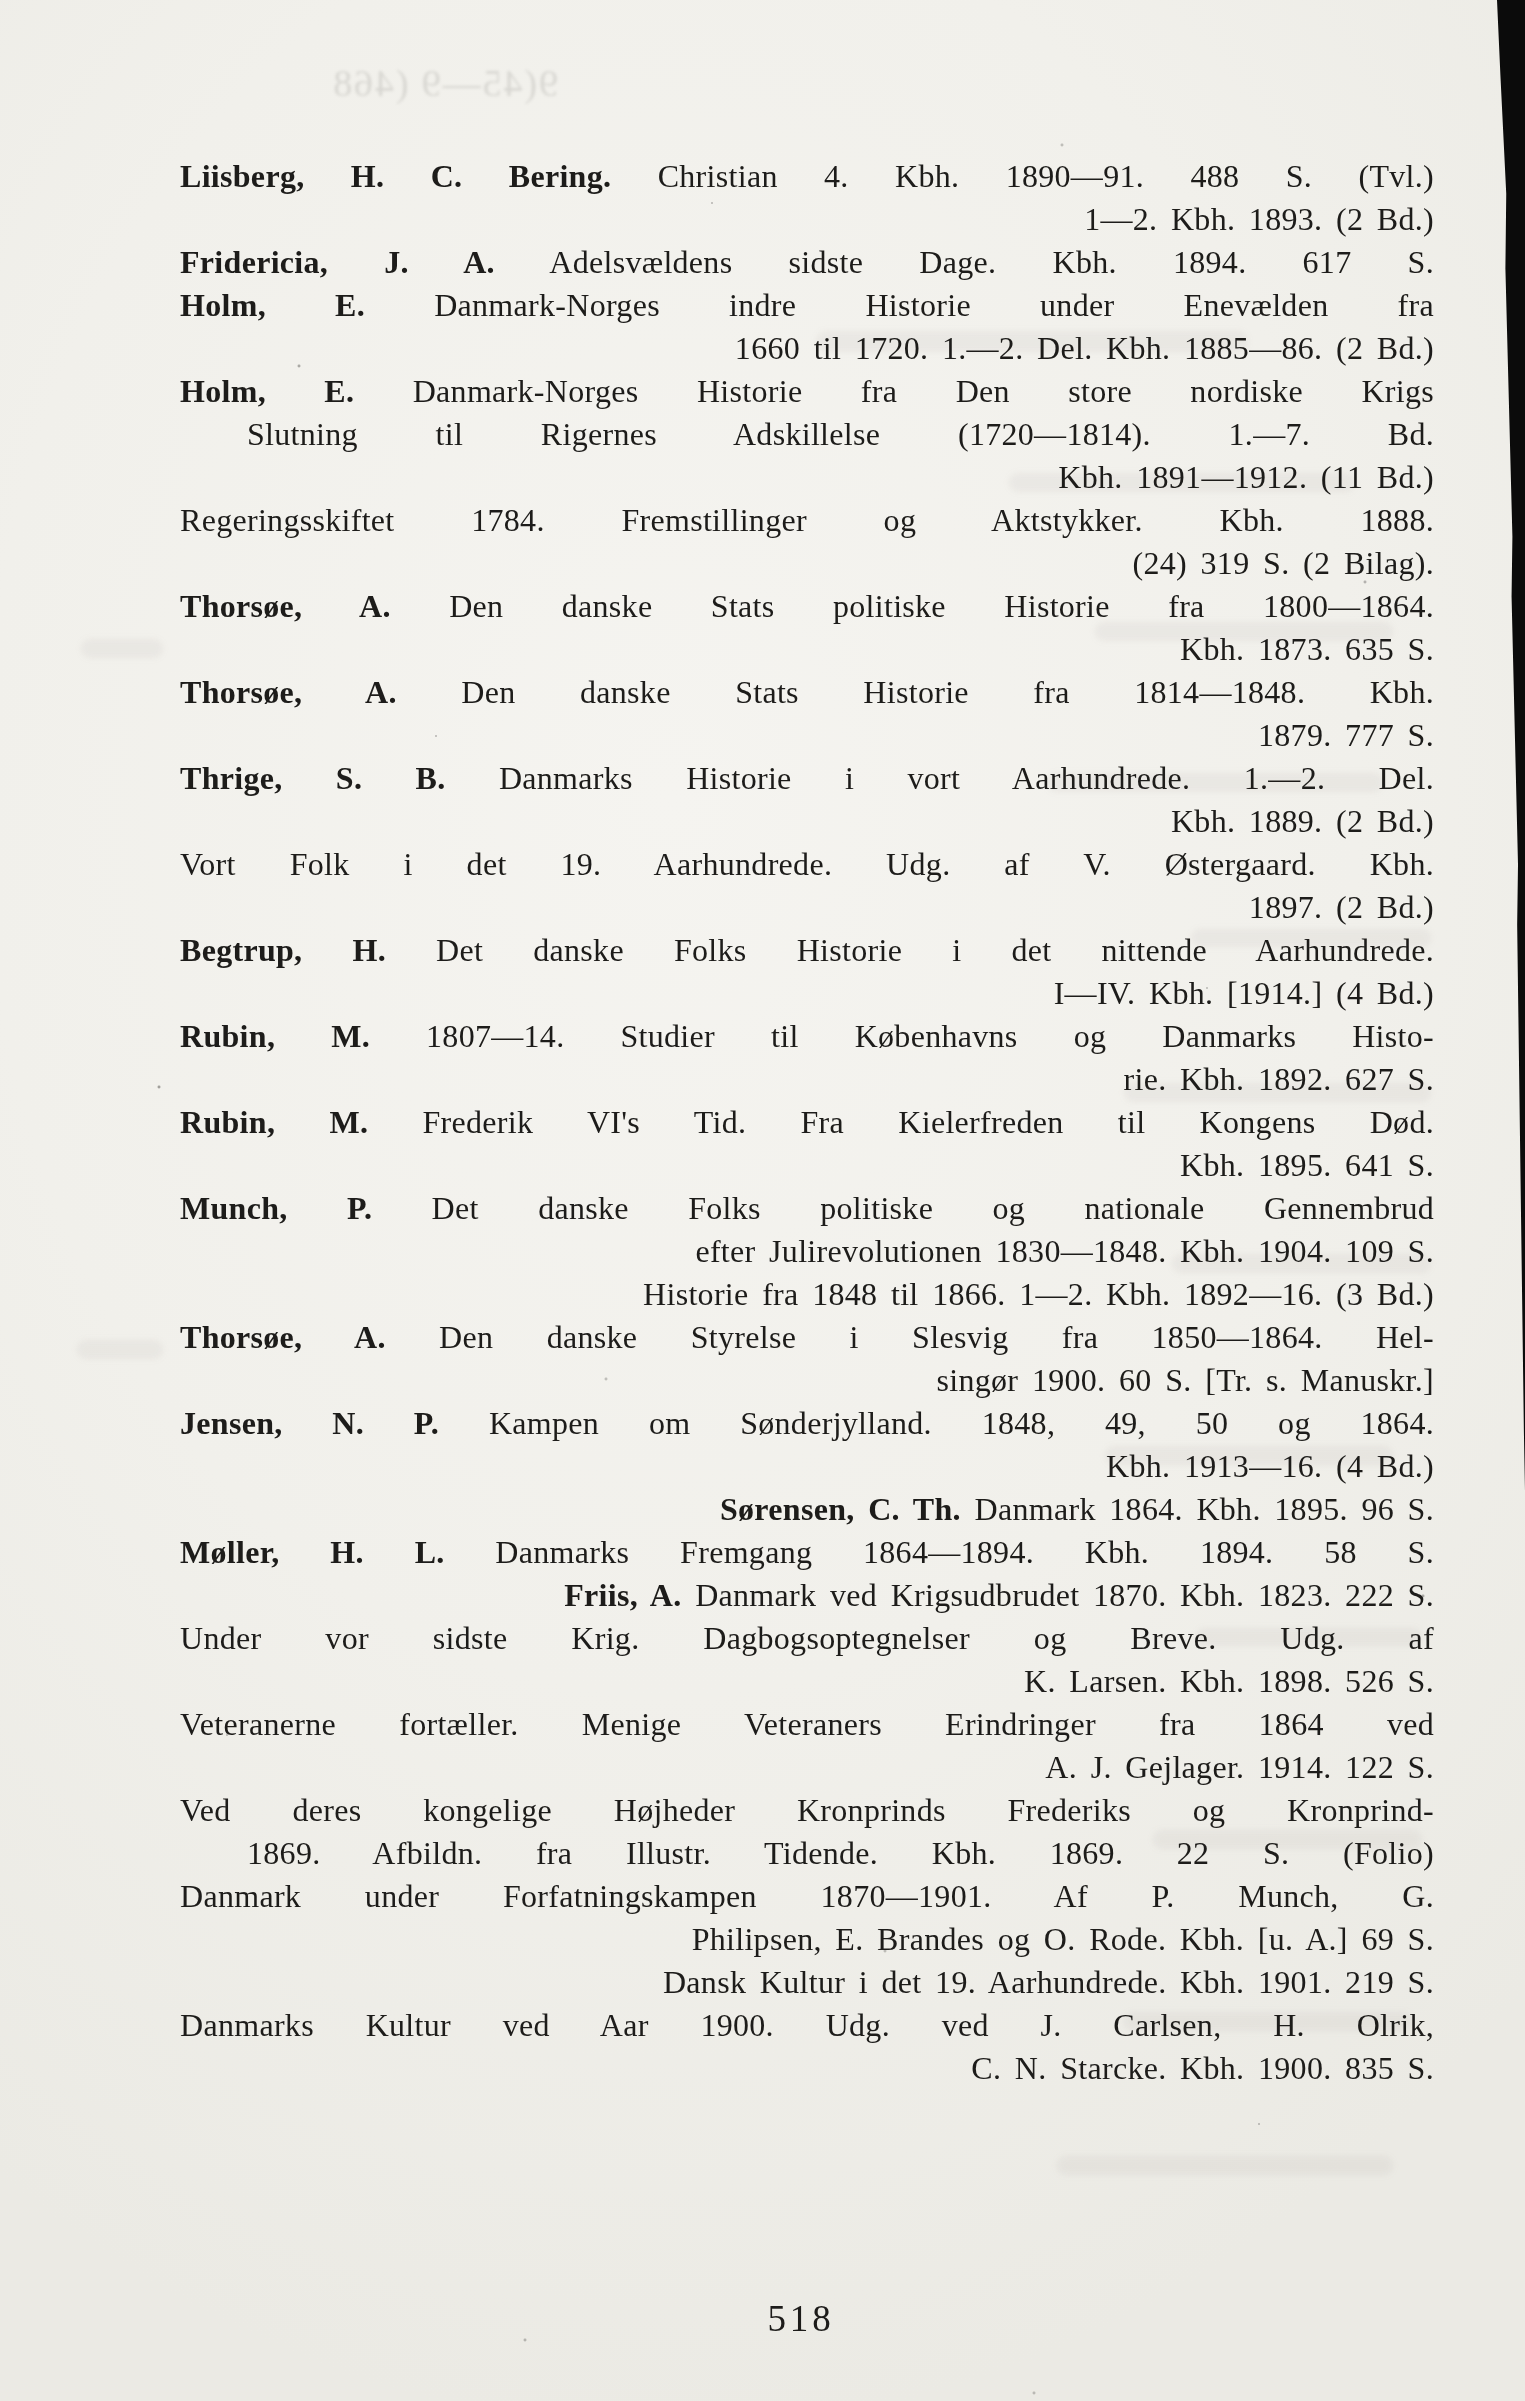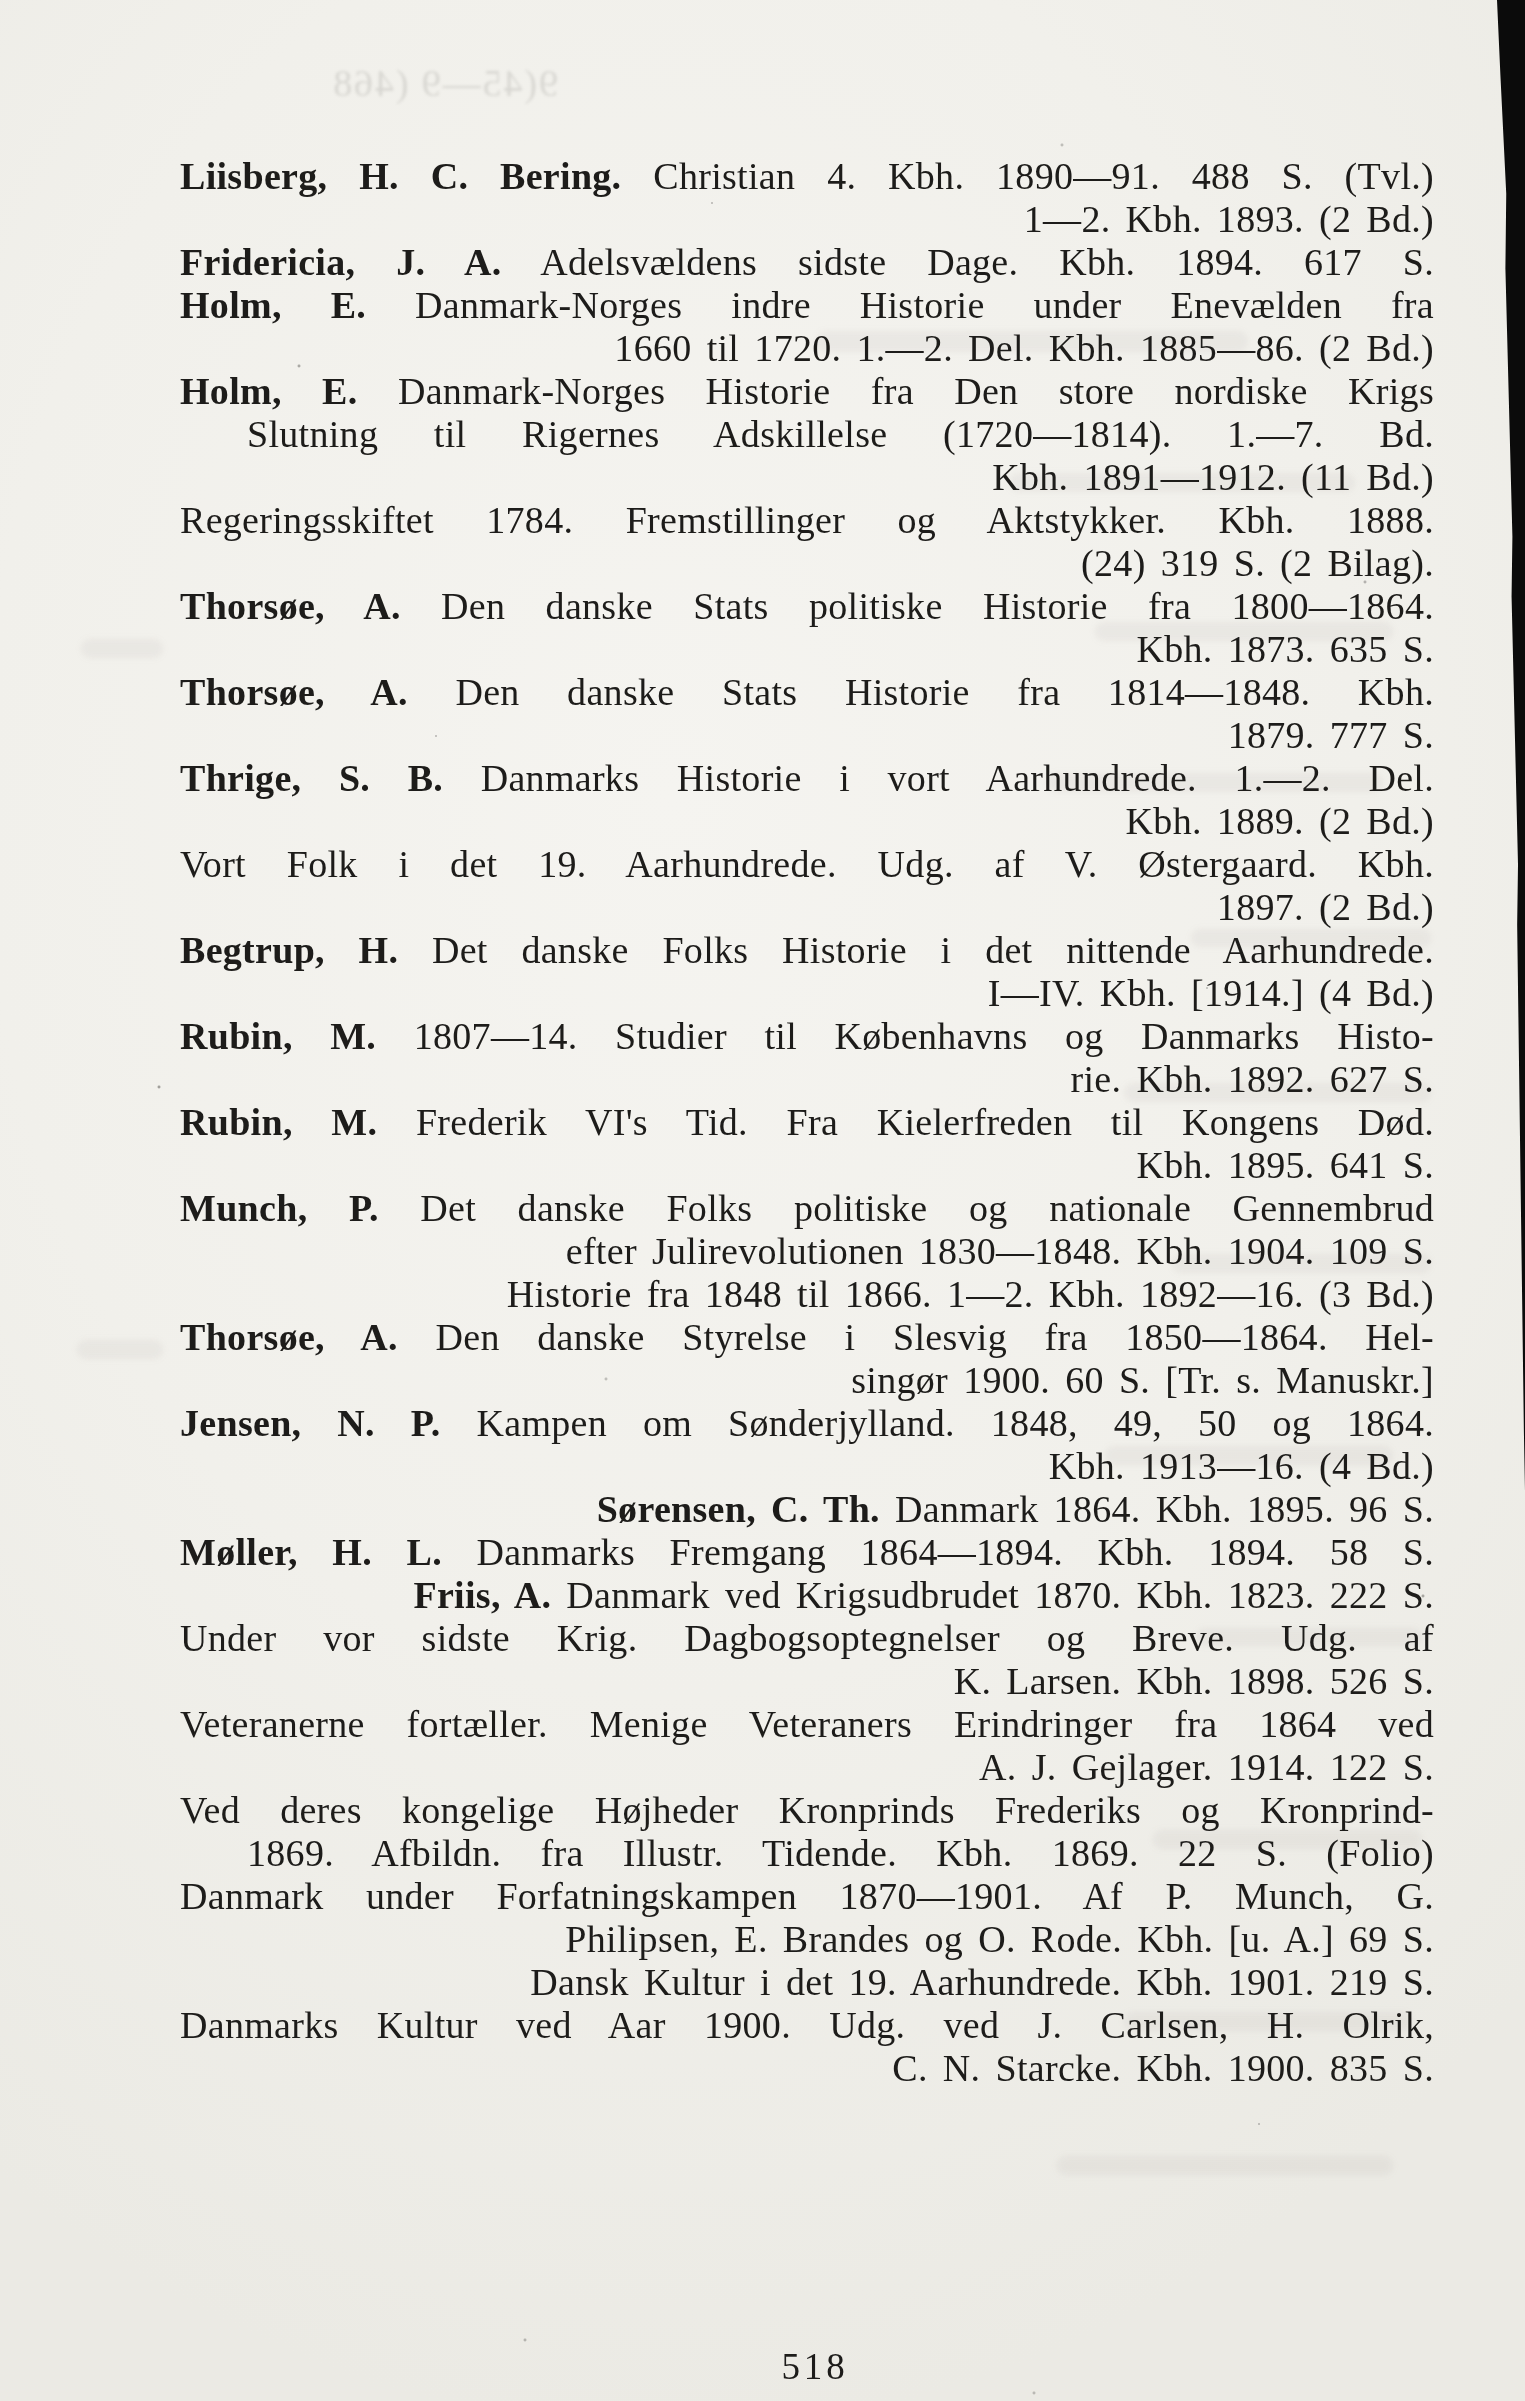--- a/index.html
+++ b/index.html
@@ -90,43 +90,42 @@
       96% 96%, 72% 62%, 75% 58%,
       52% 40%, 55% 36%, 30% 18%,
       33% 13%, 12% 5%
     );
   }
   .biblist {
     position: absolute;
     left: 180px;
     top: 155px;
     width: 1254px;
-    font-size: 38px;
+    font-size: 32px;
     line-height: 43px;
     letter-spacing: 0.3px;
     word-spacing: 5.3px;
     filter: blur(0.2px);
   }
   .line { text-align: right; }
   .line.indent { padding-left: 67px; }
   .line.justify {
     text-align: justify;
     text-align-last: justify;
   }
   .line b { font-weight: 700; }
   .pageno {
     position: absolute;
-    left: 188px;
+    left: 174px;
     top: 2297px;
     width: 1254px;
     text-align: center;
     font-size: 37px;
     letter-spacing: 3.8px;
     filter: blur(0.2px);
-    margin-top: 48px;
   }
 </style>
 </head>
 <body>
 
 <div class="page">
 
   <div class="bleed-top">9(45—9 (468</div>
 
   <div class="ghost g1"></div>

